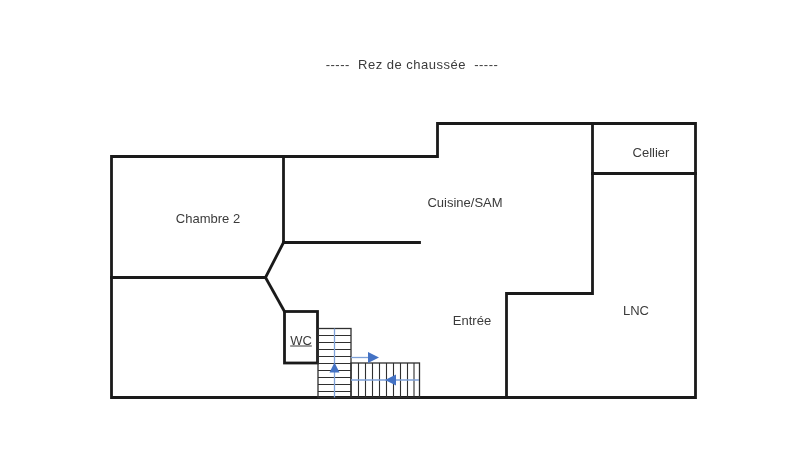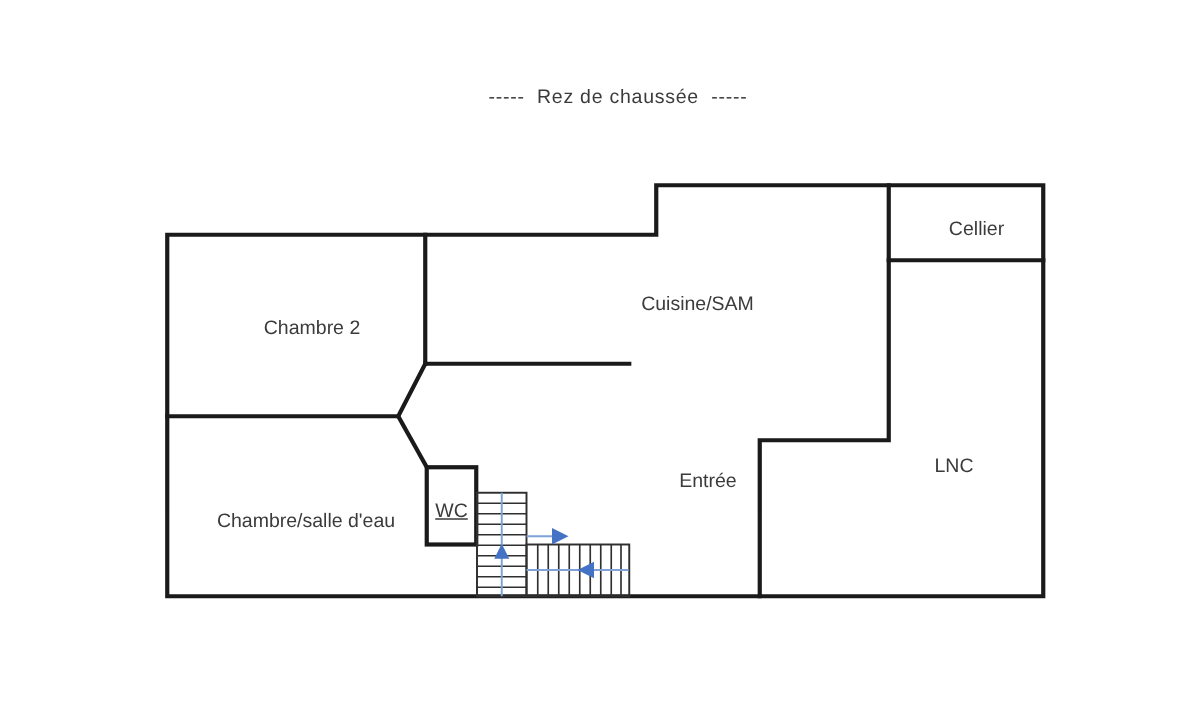--- a/index.html
+++ b/index.html
@@ -110,15 +110,14 @@
   <span class="label" style="left:465px; top:202px;">Cuisine/SAM</span>
 
   <span class="label" style="left:651px; top:152px;text-align:right;">Cellier</span>
 
   <span class="label" style="left:636px; top:310px;">LNC</span>
 
   <span class="label" style="left:472px; top:320px;">Entrée</span>
 
   <span class="label" style="left:301px; top:340px;text-decoration:underline;">WC</span>
 
-  <span class="label" style="left:204px; top:347px;">Chambre/salle d'eau</span>
 
 </div>
 
 </body></html>

